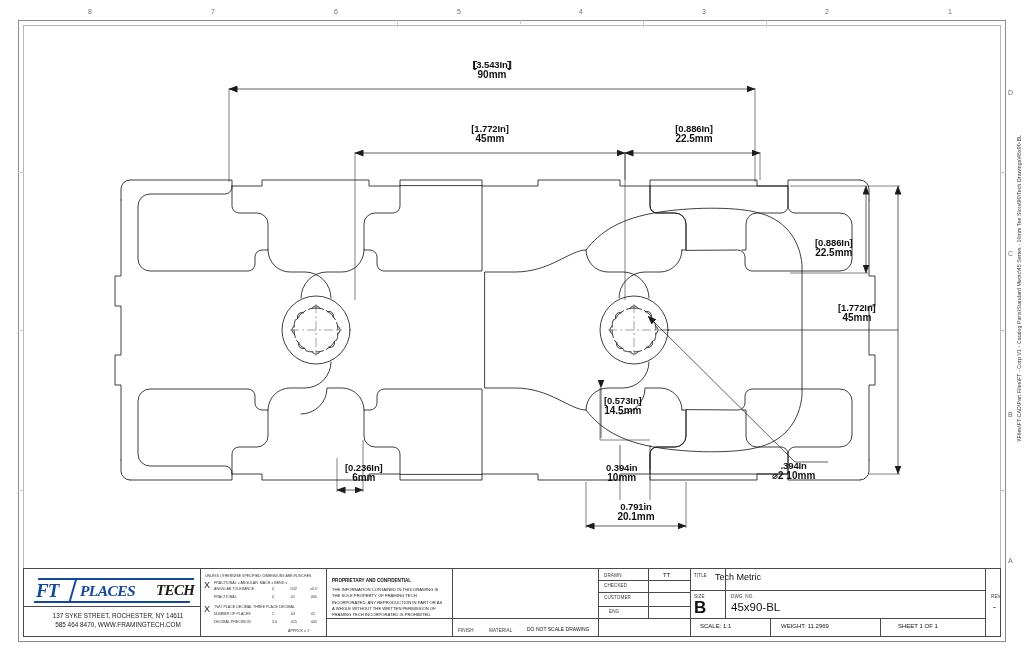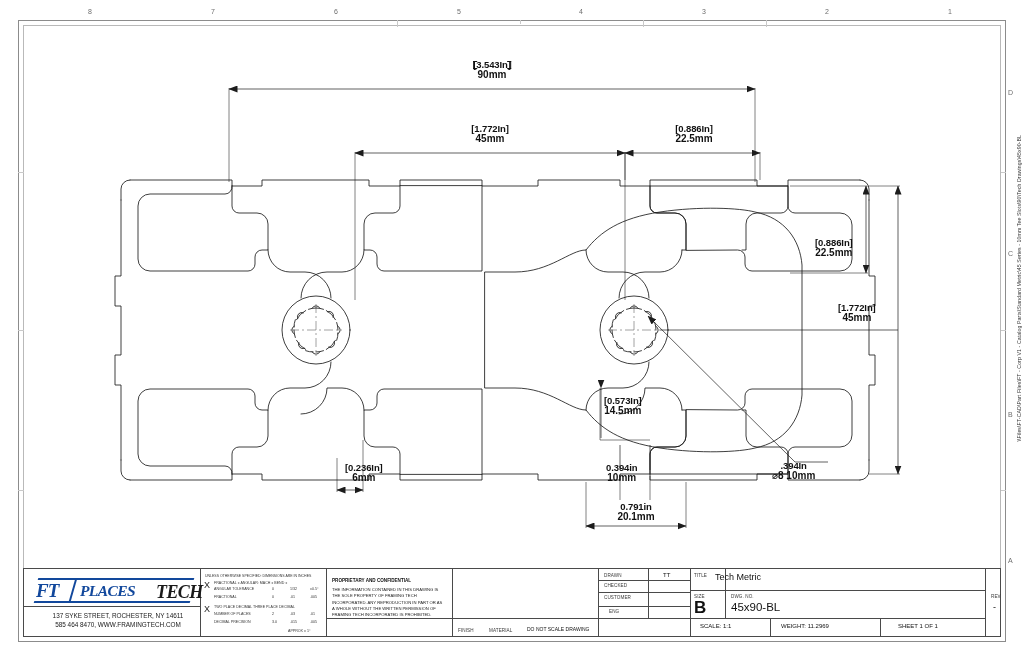--- a/index.html
+++ b/index.html
@@ -47,21 +47,21 @@
        letter-spacing:.1px;white-space:nowrap;text-transform:uppercase;}
 
   
   .logo-wrap{position:absolute;left:36px;top:578px;width:160px;height:26px;font-family:Liberation Serif, serif;}
   .logo-ft{position:absolute;left:0;top:2px;font-size:19px;font-weight:bold;
      font-style:italic;color:#12489c;letter-spacing:-1px;}
   .logo-slash{position:absolute;left:36px;top:0px;width:2px;height:24px;
      background:#12489c;transform:skewX(-16deg);}
   .logo-framing{position:absolute;left:44px;top:4px;font-size:15.5px;
      font-weight:bold;font-style:italic;color:#12489c;letter-spacing:-.6px;}
-  .logo-tech{position:absolute;left:120px;top:4px;font-size:18px;
+  .logo-tech{position:absolute;left:120px;top:4px;font-size:15px;
      font-weight:bold;font-style:italic;color:#1a1a1a;letter-spacing:-.6px;}
   .logo-bar-top{position:absolute;left:2px;top:0px;width:156px;height:2px;
      background:#12489c;transform:skewX(-16deg);}
   .logo-bar-bot{position:absolute;left:-2px;top:23px;width:156px;height:2px;
      background:#12489c;transform:skewX(-16deg);}
   .addr{position:absolute;left:36px;top:611px;width:164px;text-align:center;
      font-size:6.4px;line-height:1.45;color:#1a1a1a;}
 
   .tol-head{position:absolute;font-size:3.5px;color:#333;white-space:nowrap;}
   .tol-cell{position:absolute;font-size:3.6px;color:#333;white-space:nowrap;}
@@ -392,21 +392,21 @@
     <span class="mm">10mm</span>
   </div>
 
   <div class="dim" style="left:636px;top:502px;transform:translateX(-50%)">
     <span class="inch">0.791in</span>
     <span class="mm">20.1mm</span>
   </div>
 
   <div class="dim" style="left:772px;top:461px">
     <span class="inch">.394In</span>
-    <span class="mm">⌀8 10mm</span>
+    <span class="mm">⌀2 10mm</span>
   </div>
 
   <div class="tb" style="left:23px;top:568px;width:978px;height:69px">
   </div>
 
   <div class="tb-line tb-v" style="left:200px;top:568px;height:69px"></div>
   <div class="tb-line tb-v" style="left:326px;top:568px;height:69px"></div>
   <div class="tb-line tb-v" style="left:452px;top:568px;height:69px"></div>
   <div class="tb-line tb-v" style="left:598px;top:568px;height:69px"></div>
   <div class="tb-line tb-v" style="left:690px;top:568px;height:69px"></div>

